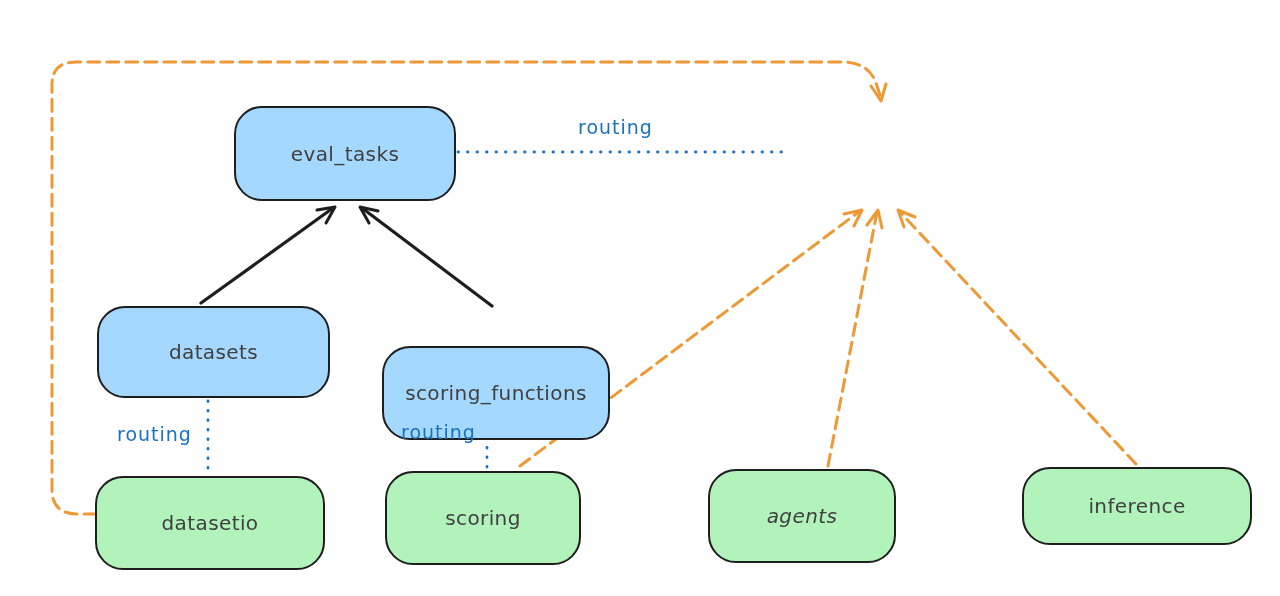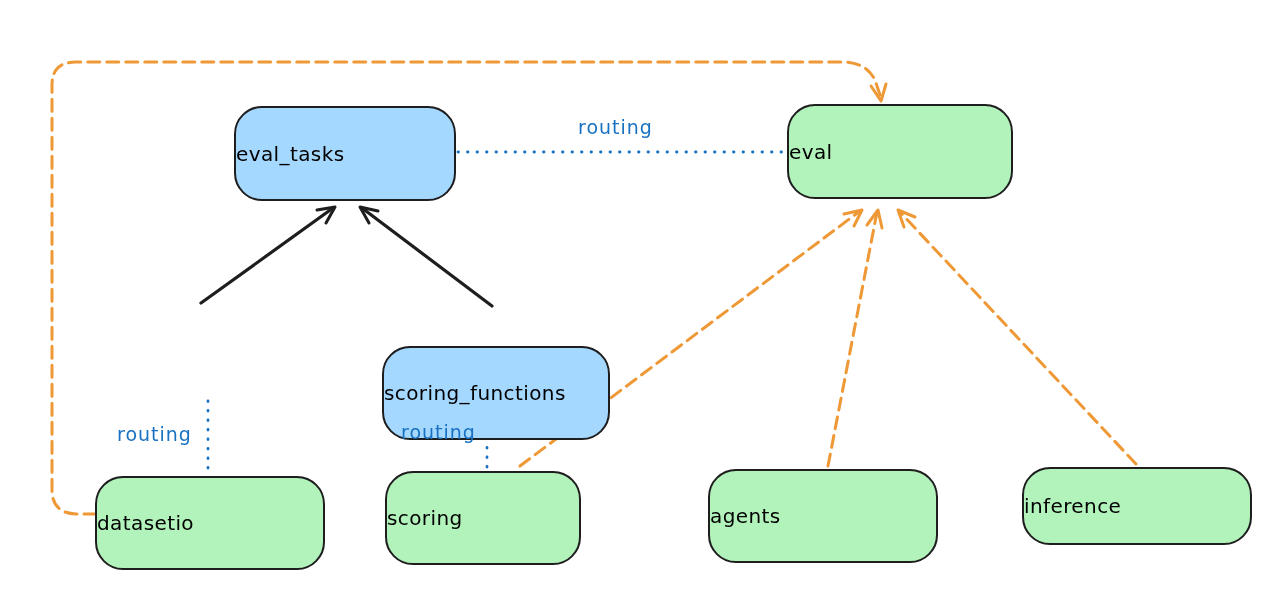--- a/index.html
+++ b/index.html
@@ -4,32 +4,32 @@
 <style>
   html,body { margin:0; padding:0; background:#ffffff; }
   .canvas {
     position:relative; width:1280px; height:596px; background:#ffffff;
     font-family:"DejaVu Sans", sans-serif; overflow:hidden;
   }
   svg.edges { position:absolute; left:0; top:0; width:1280px; height:596px; }
   .node {
     position:absolute; box-sizing:border-box;
     border:2.6px solid #1e1e1e; border-radius:28px;
-    display:flex; align-items:center; 
-    font-size:20px; color:#000000; letter-spacing:0.4px;
+    display:flex; align-items:center; justify-content:center;
+    font-size:20px; color:#404040; letter-spacing:0.4px;
   }
   .node.blue  { background:#a5d8ff; }
   .node.green { background:#b2f2bb; }
   #n-eval-tasks        { left:234px; top:106px; width:222px; height:95px; }
   #n-eval              { left:787px; top:104px; width:226px; height:95px; }
   #n-datasets          { left:97px;  top:306px; width:233px; height:92px; }
   #n-scoring-functions { left:382px; top:304px; width:228px; height:94px;margin-top:42px; }
   #n-datasetio         { left:95px;  top:476px; width:230px; height:94px; }
   #n-scoring           { left:385px; top:471px; width:196px; height:94px; }
-  #n-agents            { left:708px; top:469px; width:230px; height:94px; }
+  #n-agents            { left:708px; top:469px; width:188px; height:94px;font-style:italic; }
   #n-inference         { left:1022px;top:467px; width:230px; height:78px; }
   .edge-label {
     position:absolute; color:#1971c2; font-weight:normal; font-size:19px;
     letter-spacing:1px;
   }
   #lbl-routing-top    { left:578px; top:116px; }
   #lbl-routing-left   { left:117px; top:423px; }
   #lbl-routing-middle { left:401px; top:421px; }
 </style>
 </head>
@@ -71,24 +71,24 @@
 
     <path d="M 458 152 L 786 152" stroke="#1971c2" stroke-width="2.8" stroke-dasharray="0.5 9" stroke-linecap="round"></path>
     <path d="M 208 401 L 208 473" stroke="#1971c2" stroke-width="2.8" stroke-dasharray="0.5 9" stroke-linecap="round"></path>
     <path d="M 487 400 L 487 469" stroke="#1971c2" stroke-width="2.8" stroke-dasharray="0.5 9" stroke-linecap="round"></path>
   </svg>
 
   <div class="node blue" id="n-eval-tasks">
     <span>eval_tasks</span>
   </div>
 
-  <div class="node green" id="n-eval">
-    <span>eval</span>
+
+  <div class="node blue" id="n-datasets">
+    <span>datasets</span>
   </div>
-
 
   <div class="node blue" id="n-scoring-functions">
     <span>scoring_functions</span>
   </div>
 
   <div class="node green" id="n-datasetio">
     <span>datasetio</span>
   </div>
 
   <div class="node green" id="n-scoring">

